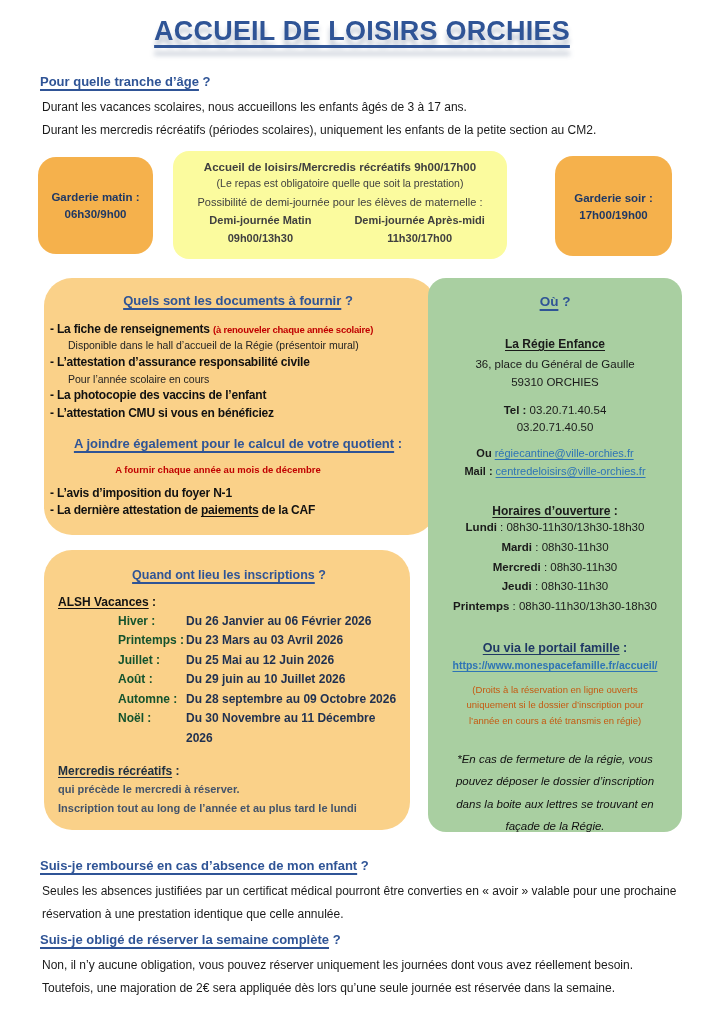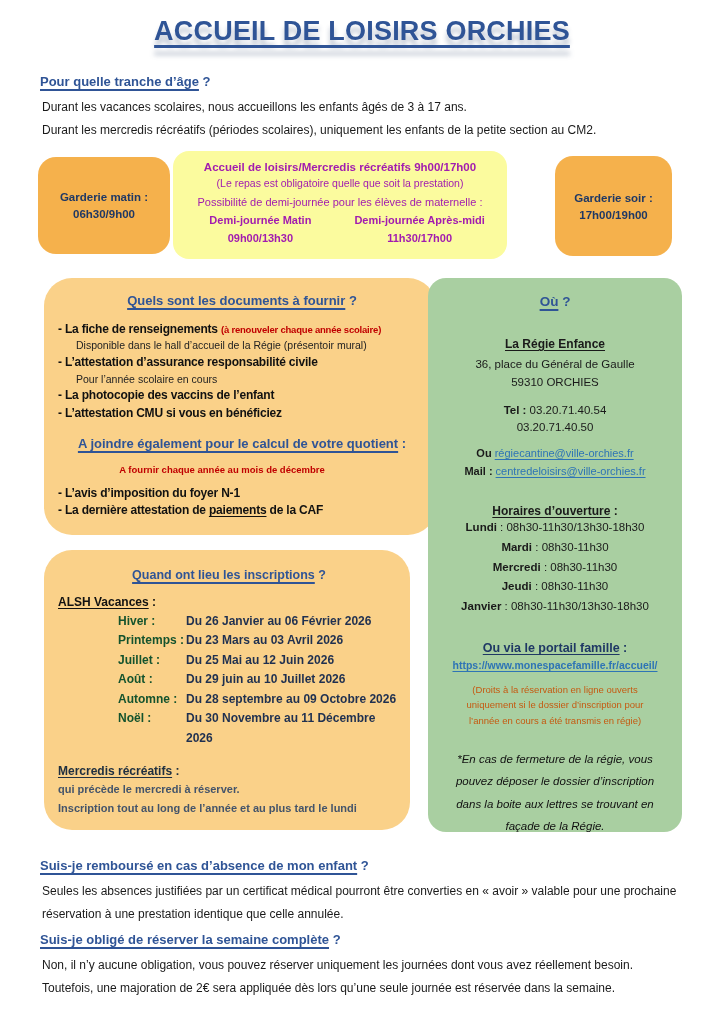--- a/index.html
+++ b/index.html
@@ -22,36 +22,36 @@
   .sec-h .ul { text-decoration:underline; text-decoration-thickness:1.5px; text-underline-offset:3px; }
   .intro-h { position:absolute; top:74px; left:40px; }
   .intro-p { position:absolute; top:96px; left:42px; width:660px; font-size:12px; line-height:1.9; color:#1a1a1a; }
   
   .box { position:absolute; }
   .garderie {
     background:#F5B14C; border-radius:18px; display:flex; flex-direction:column;
     justify-content:center; align-items:center; gap:5px;
     color:#1F3864; font-weight:bold; font-size:11.5px; text-align:center;
   }
-  .g-matin { left:38px; top:157px; width:132px; height:97px; }
+  .g-matin { left:38px; top:157px; width:115px; height:97px; }
   .g-soir  { left:555px; top:156px; width:117px; height:100px; }
   .accueil-box {
     left:173px; top:151px; width:334px; height:108px;
-    background:#FBFB9E; border-radius:16px; color:#a21caf; text-align:center;
+    background:#FBFB9E; border-radius:16px; color:#404040; text-align:center;
     padding:10px 8px 6px 8px;
   }
   .accueil-box .l1 { font-size:11.5px; font-weight:bold; margin-bottom:4px; }
   .accueil-box .l2 { font-size:10.5px; margin-bottom:7px; }
   .accueil-box .l3 { font-size:11px; margin-bottom:4px; }
   .demi-row { display:flex; justify-content:center;gap:13px; }
   .demi-col { width:46%; font-weight:bold; font-size:11px; line-height:1.6; }
   
   .orange-big { background:#FAD189; border-radius:28px; }
   .green-big  { background:#A9CFA1; border-radius:18px; }
-  .docs-box { left:44px; top:278px; width:392px; height:257px; padding:15px 10px 10px 14px; }
+  .docs-box { left:44px; top:278px; width:392px; height:257px; padding:15px 10px 10px 6px; }
   .docs-box .sec-h { text-align:center; margin-bottom:13px; font-size:13px; }
   .doc-item { font-size:12px; font-weight:bold; color:#111; line-height:1.45; white-space:nowrap; letter-spacing:-0.2px; }
   .doc-sub  { font-size:10.5px; color:#222; margin-left:18px; line-height:1.5; }
   .red-inline { color:#C00000; font-size:9.5px; }
   .quotient-h { text-align:center; margin-top:14px; font-size:13px; }
   .quotient-note { text-align:center; font-size:9.5px; font-weight:bold; color:#C00000; margin:2px 40px 10px 0; }
   .u-part { text-decoration:underline; text-underline-offset:2px; }
   
   .ou-box { left:428px; top:278px; width:254px; height:554px; text-align:center; padding:14px 12px; color:#1a1a1a; }
   .ou-box .sec-h { font-size:13.5px; margin:2px 0 28px 0; }
@@ -171,21 +171,21 @@
       <div><span class="lbl">Mail : </span><a class="link">centredeloisirs@ville-orchies.fr</a></div>
     </div>
     <div class="hor-h">
       <span class="ul">Horaires d’ouverture</span><span> :</span>
     </div>
     <div>
       <div class="hor-line"><span class="lbl">Lundi</span><span> : 08h30-11h30/13h30-18h30</span></div>
       <div class="hor-line"><span class="lbl">Mardi</span><span> : 08h30-11h30</span></div>
       <div class="hor-line"><span class="lbl">Mercredi</span><span> : 08h30-11h30</span></div>
       <div class="hor-line"><span class="lbl">Jeudi</span><span> : 08h30-11h30</span></div>
-      <div class="hor-line"><span class="lbl">Janvier</span><span> : 08h30-11h30/13h30-18h30</span></div>
+      <div class="hor-line"><span class="lbl">Printemps</span><span> : 08h30-11h30/13h30-18h30</span></div>
     </div>
     <div class="portail-h">
       <span class="ul">Ou via le portail famille</span><span> :</span>
     </div>
     <div class="portail-url">
       <a class="link">https://www.monespacefamille.fr/accueil/</a>
     </div>
     <div class="portail-note">
       <div>(Droits à la réservation en ligne ouverts</div>
       <div>uniquement si le dossier d’inscription pour</div>

